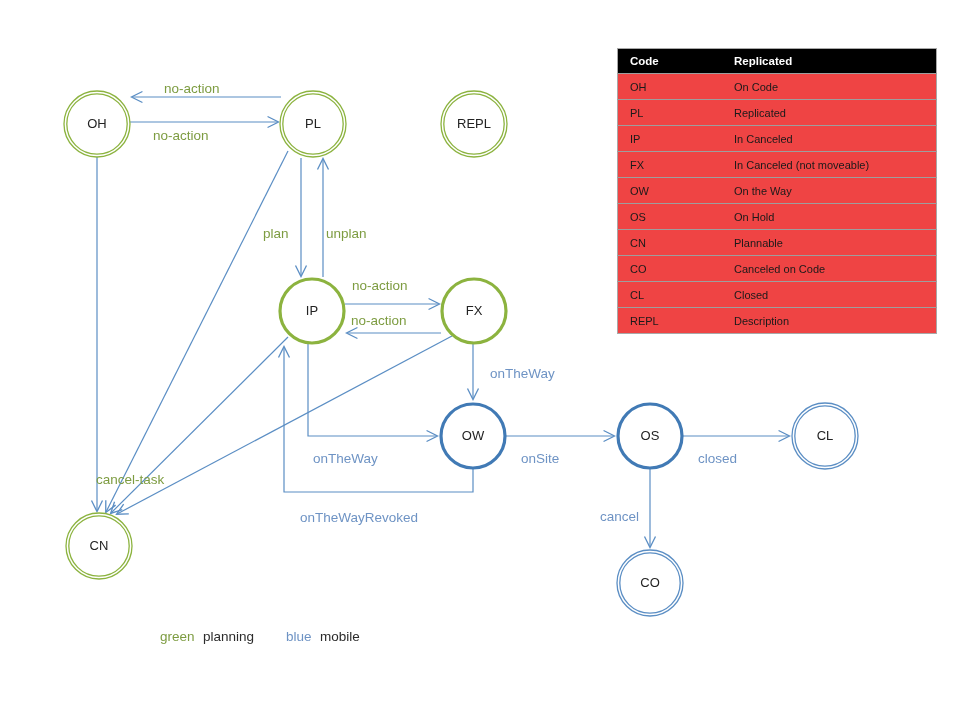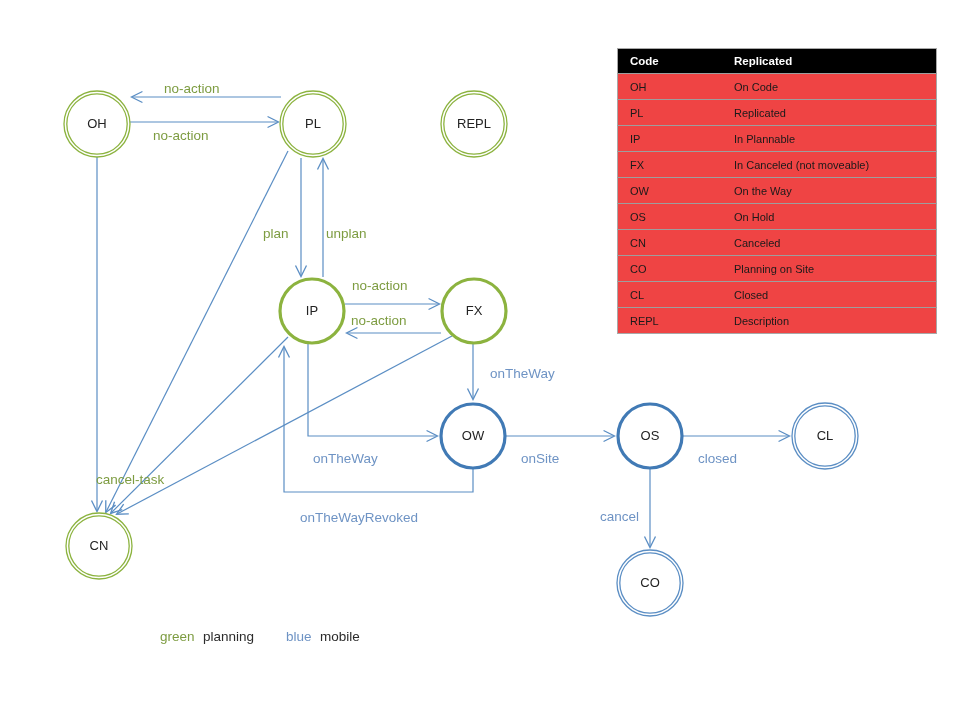--- a/index.html
+++ b/index.html
@@ -223,41 +223,41 @@
     <tr>
       <td>OH</td>
       <td>On Code</td>
     </tr>
     <tr>
       <td>PL</td>
       <td>Replicated</td>
     </tr>
     <tr>
       <td>IP</td>
-      <td>In Plannable</td>
+      <td>In Canceled</td>
     </tr>
     <tr>
       <td>FX</td>
       <td>In Canceled  (not moveable)</td>
     </tr>
     <tr>
       <td>OW</td>
       <td>On the Way</td>
     </tr>
     <tr>
       <td>OS</td>
       <td>On Hold</td>
     </tr>
     <tr>
       <td>CN</td>
-      <td>Canceled</td>
+      <td>Plannable</td>
     </tr>
     <tr>
       <td>CO</td>
-      <td>Planning on Site</td>
+      <td>Canceled on Code</td>
     </tr>
     <tr>
       <td>CL</td>
       <td>Closed</td>
     </tr>
     <tr>
       <td>REPL</td>
       <td>Description</td>
     </tr>
   </tbody>

